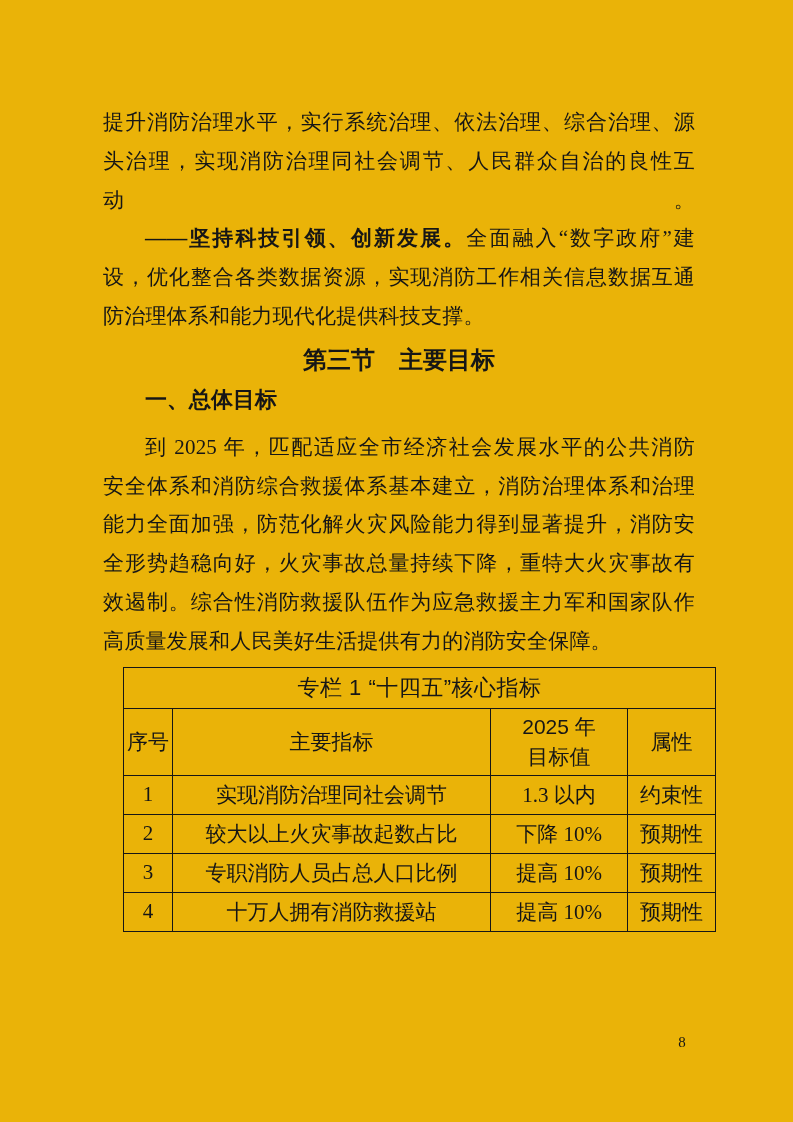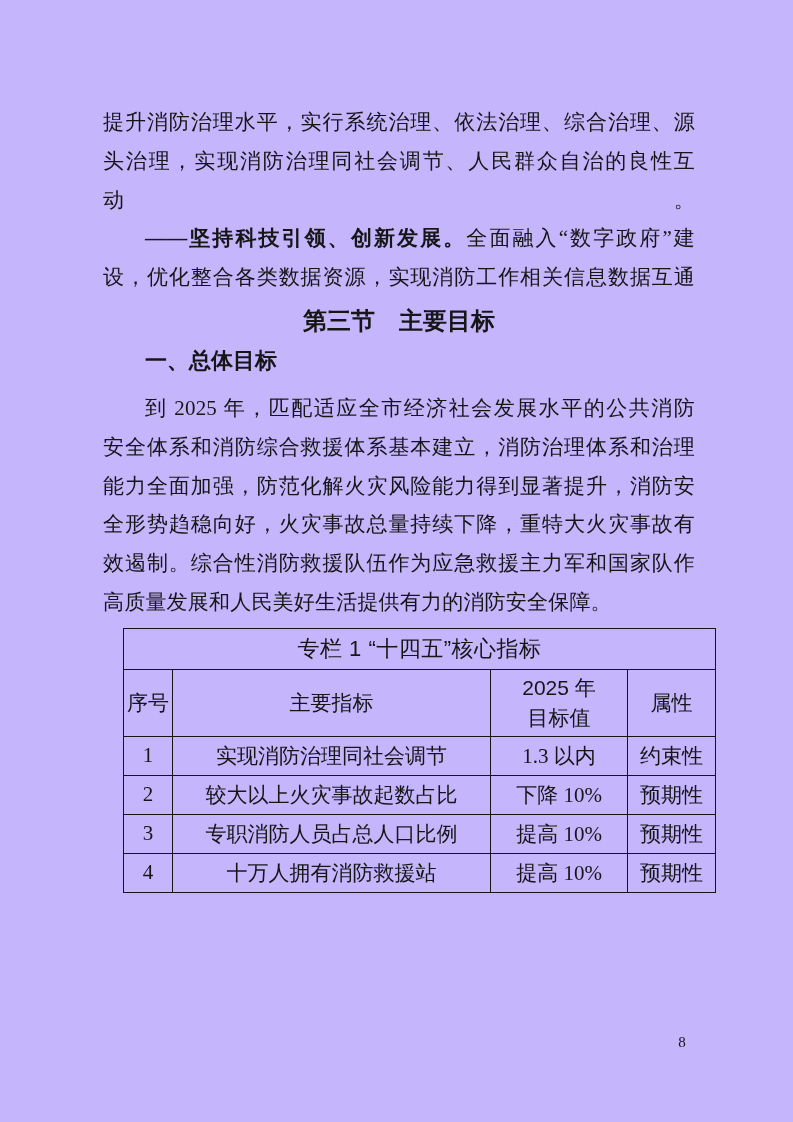--- a/index.html
+++ b/index.html
@@ -1,19 +1,19 @@
 <!DOCTYPE html>
 <html><head>
 <meta charset="utf-8">
 <style>
   html,body{margin:0;padding:0;background:#e8e8e8;}
   .page{
     position:relative;
     width:793px;height:1122px;
-    background:#c4b5fd;
+    background:#eab308;
     color:#161616;
     font-family:"Liberation Serif","DejaVu Serif",serif;
     overflow:hidden;
     margin:0 auto;
   }
   .body-text{
     position:absolute;
     left:103px;top:103px;
     width:592px;
   }
@@ -84,20 +84,21 @@
 <body>
 
 <div class="page">
   <div class="body-text">
 
     <div class="para">
         <div class="line just"><span>提升消防治理水平，实行系统治理、依法治理、综合治理、源</span></div>
         <div class="line just"><span>头治理，实现消防治理同社会调节、人民群众自治的良性互动。</span></div>
         <div class="line just ind"><span class="b">——坚持科技引领、创新发展。</span><span>全面融入“数字政府”建</span></div>
         <div class="line just"><span>设，优化整合各类数据资源，实现消防工作相关信息数据互通</span></div>
+        <div class="line"><span>防治理体系和能力现代化提供科技支撑。</span></div>
       </div>
 
     <div class="heading">第三节　主要目标</div>
 
     <div class="subheading">一、总体目标</div>
 
     <div class="para para-b">
         <div class="line just ind"><span>到 2025 年，匹配适应全市经济社会发展水平的公共消防</span></div>
         <div class="line just"><span>安全体系和消防综合救援体系基本建立，消防治理体系和治理</span></div>
         <div class="line just"><span>能力全面加强，防范化解火灾风险能力得到显著提升，消防安</span></div>

